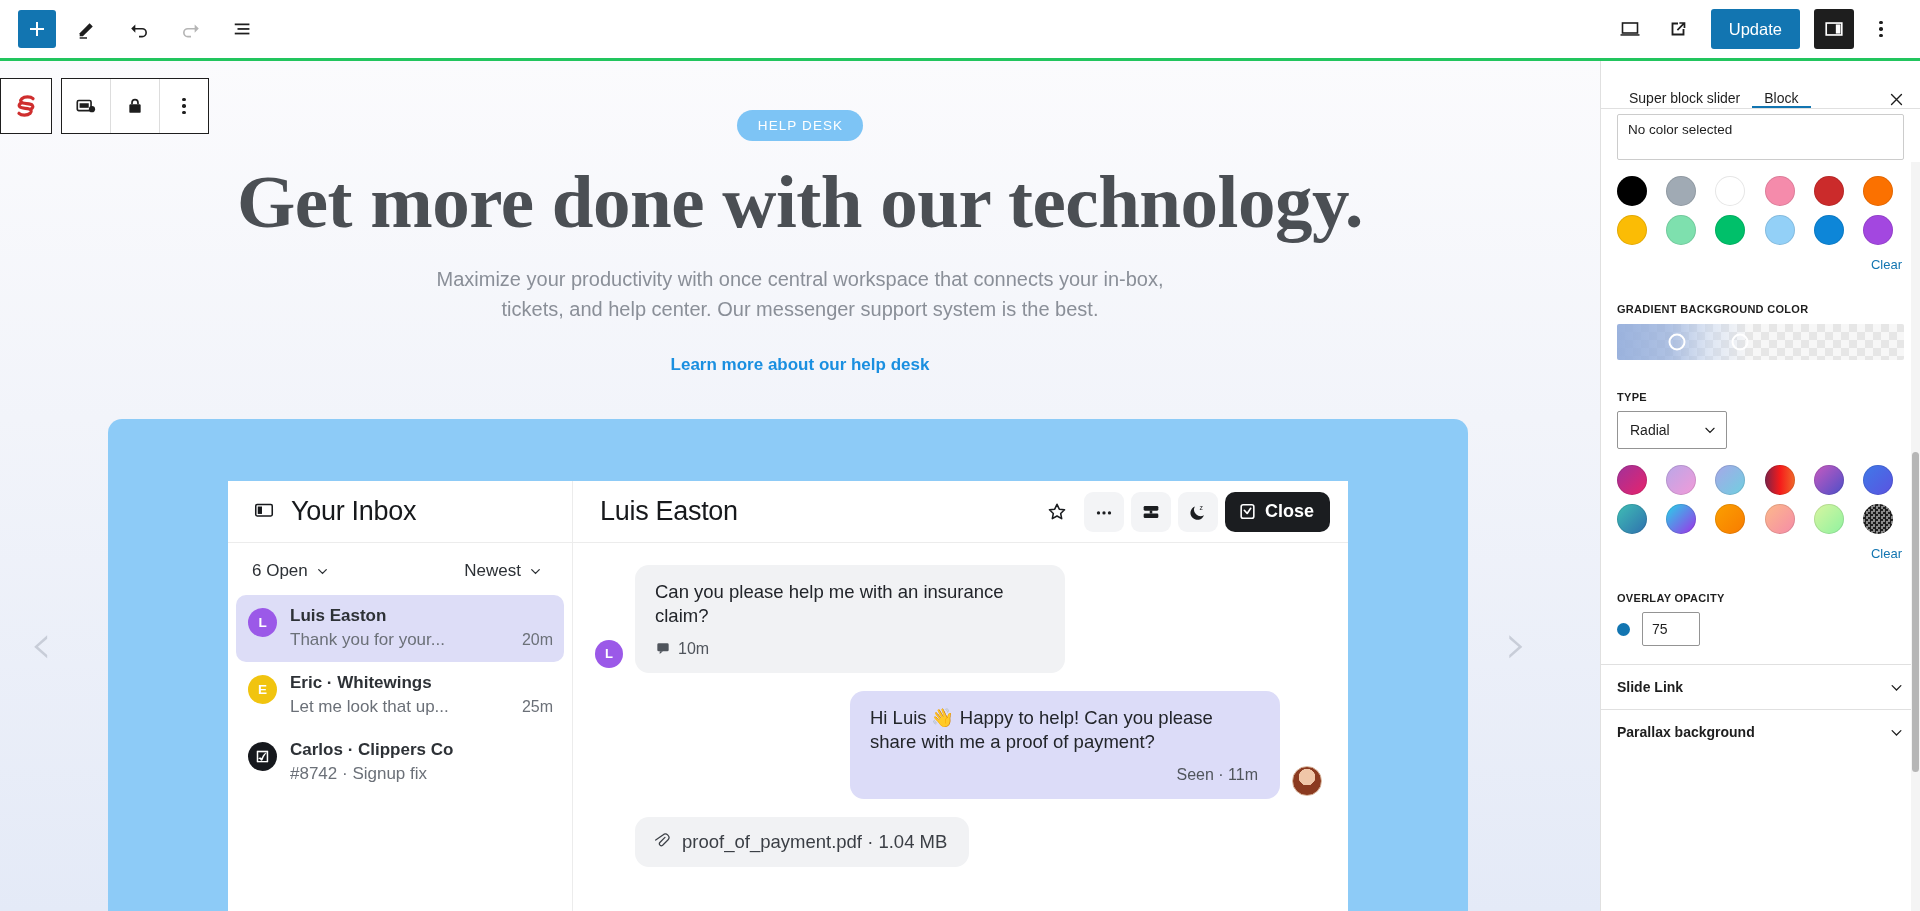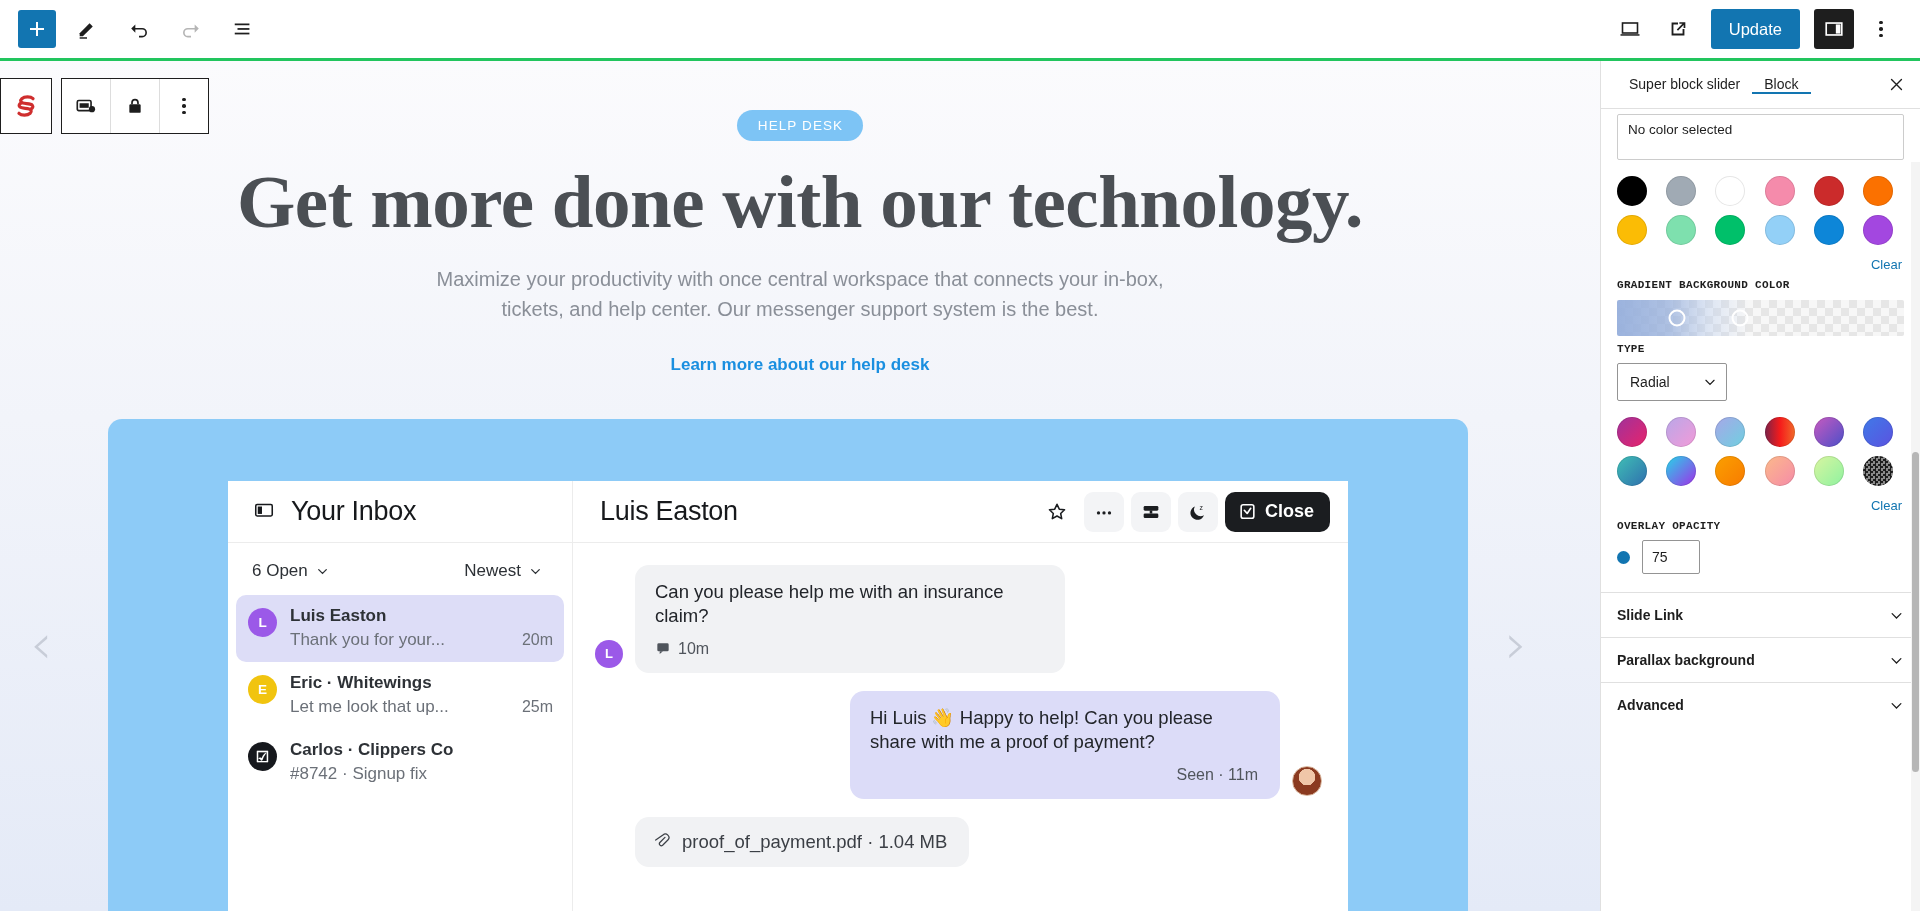--- a/index.html
+++ b/index.html
@@ -180,21 +180,21 @@
     display: inline-flex; align-items: center; gap: 10px;
     font-size: 18.5px; color: #3b3f45;
   }
 
   
   .settings {
     position: absolute; top: 61px; right: 0; width: 320px; height: 850px;
     background: #fff; border-left: 1px solid #e0e0e0; overflow: hidden;
   }
   .set-tabs {
-    height: 48px; display: flex; align-items: center; border-bottom: 1px solid #e0e0e0;
+    height: 48px; display: flex; align-items: flex-end; border-bottom: 1px solid #e0e0e0;
     padding: 0 4px 0 16px; position: relative;
   }
   .set-tab {
     display: flex; align-items: center; font-size: 14px; color: #1e1e1e;
     padding: 0 12px; cursor: pointer; border-bottom: 2px solid transparent;
     font-weight: 500;
   }
   .set-tab.active { border-bottom-color: #1275b1; }
   .set-close {
     margin-left: auto; width: 40px; display: flex; align-items: center;
@@ -213,21 +213,21 @@
   .sw {
     width: 30px; height: 30px; border-radius: 50%; cursor: pointer;
     box-shadow: inset 0 0 0 1px rgba(0,0,0,.1);
   }
   .clear-link {
     display: block; text-align: right; color: #1275b1; font-size: 13px;
     margin-top: 12px; cursor: pointer; padding-right: 2px;
   }
   .sec-label {
     font-size: 11px; font-weight: bold; letter-spacing: .3px;
-    color: #1e1e1e; margin-top: 7px; text-transform: uppercase; font-family: Liberation Mono, monospace;
+    color: #1e1e1e; margin-top: 31px; text-transform: uppercase;
   }
   .grad-bar {
     height: 36px; margin-top: 9px; border-radius: 2px; position: relative;
     background-image:
       linear-gradient(90deg, rgba(150,175,220,.95) 0%, rgba(150,175,220,.75) 18%, rgba(190,208,238,.45) 32%, rgba(255,255,255,0) 46%),
       conic-gradient(#e6e6e6 0 25%, #f7f7f7 0 50%, #e6e6e6 0 75%, #f7f7f7 0);
     background-size: 100% 100%, 16px 16px;
   }
   .grad-stop {
     position: absolute; top: 50%; transform: translate(-50%,-50%);
@@ -579,25 +579,19 @@
       <svg width="15" height="15" viewBox="0 0 24 24">
           <path d="M5 9l7 7 7-7" fill="none" stroke="#1e1e1e" stroke-width="2" stroke-linecap="round"></path>
         </svg>
     </div>
     <div class="panel-row">
       <span>Parallax background</span>
       <svg width="15" height="15" viewBox="0 0 24 24">
           <path d="M5 9l7 7 7-7" fill="none" stroke="#1e1e1e" stroke-width="2" stroke-linecap="round"></path>
         </svg>
     </div>
-    <div class="panel-row">
-      <span>Advanced</span>
-      <svg width="15" height="15" viewBox="0 0 24 24">
-          <path d="M5 9l7 7 7-7" fill="none" stroke="#1e1e1e" stroke-width="2" stroke-linecap="round"></path>
-        </svg>
-    </div>
 
     <div class="scrollbar">
       <div class="scroll-cap" style="top:0"></div>
       <div class="scroll-thumb"></div>
     </div>
   </div>
 </div>
 
 </body></html>

